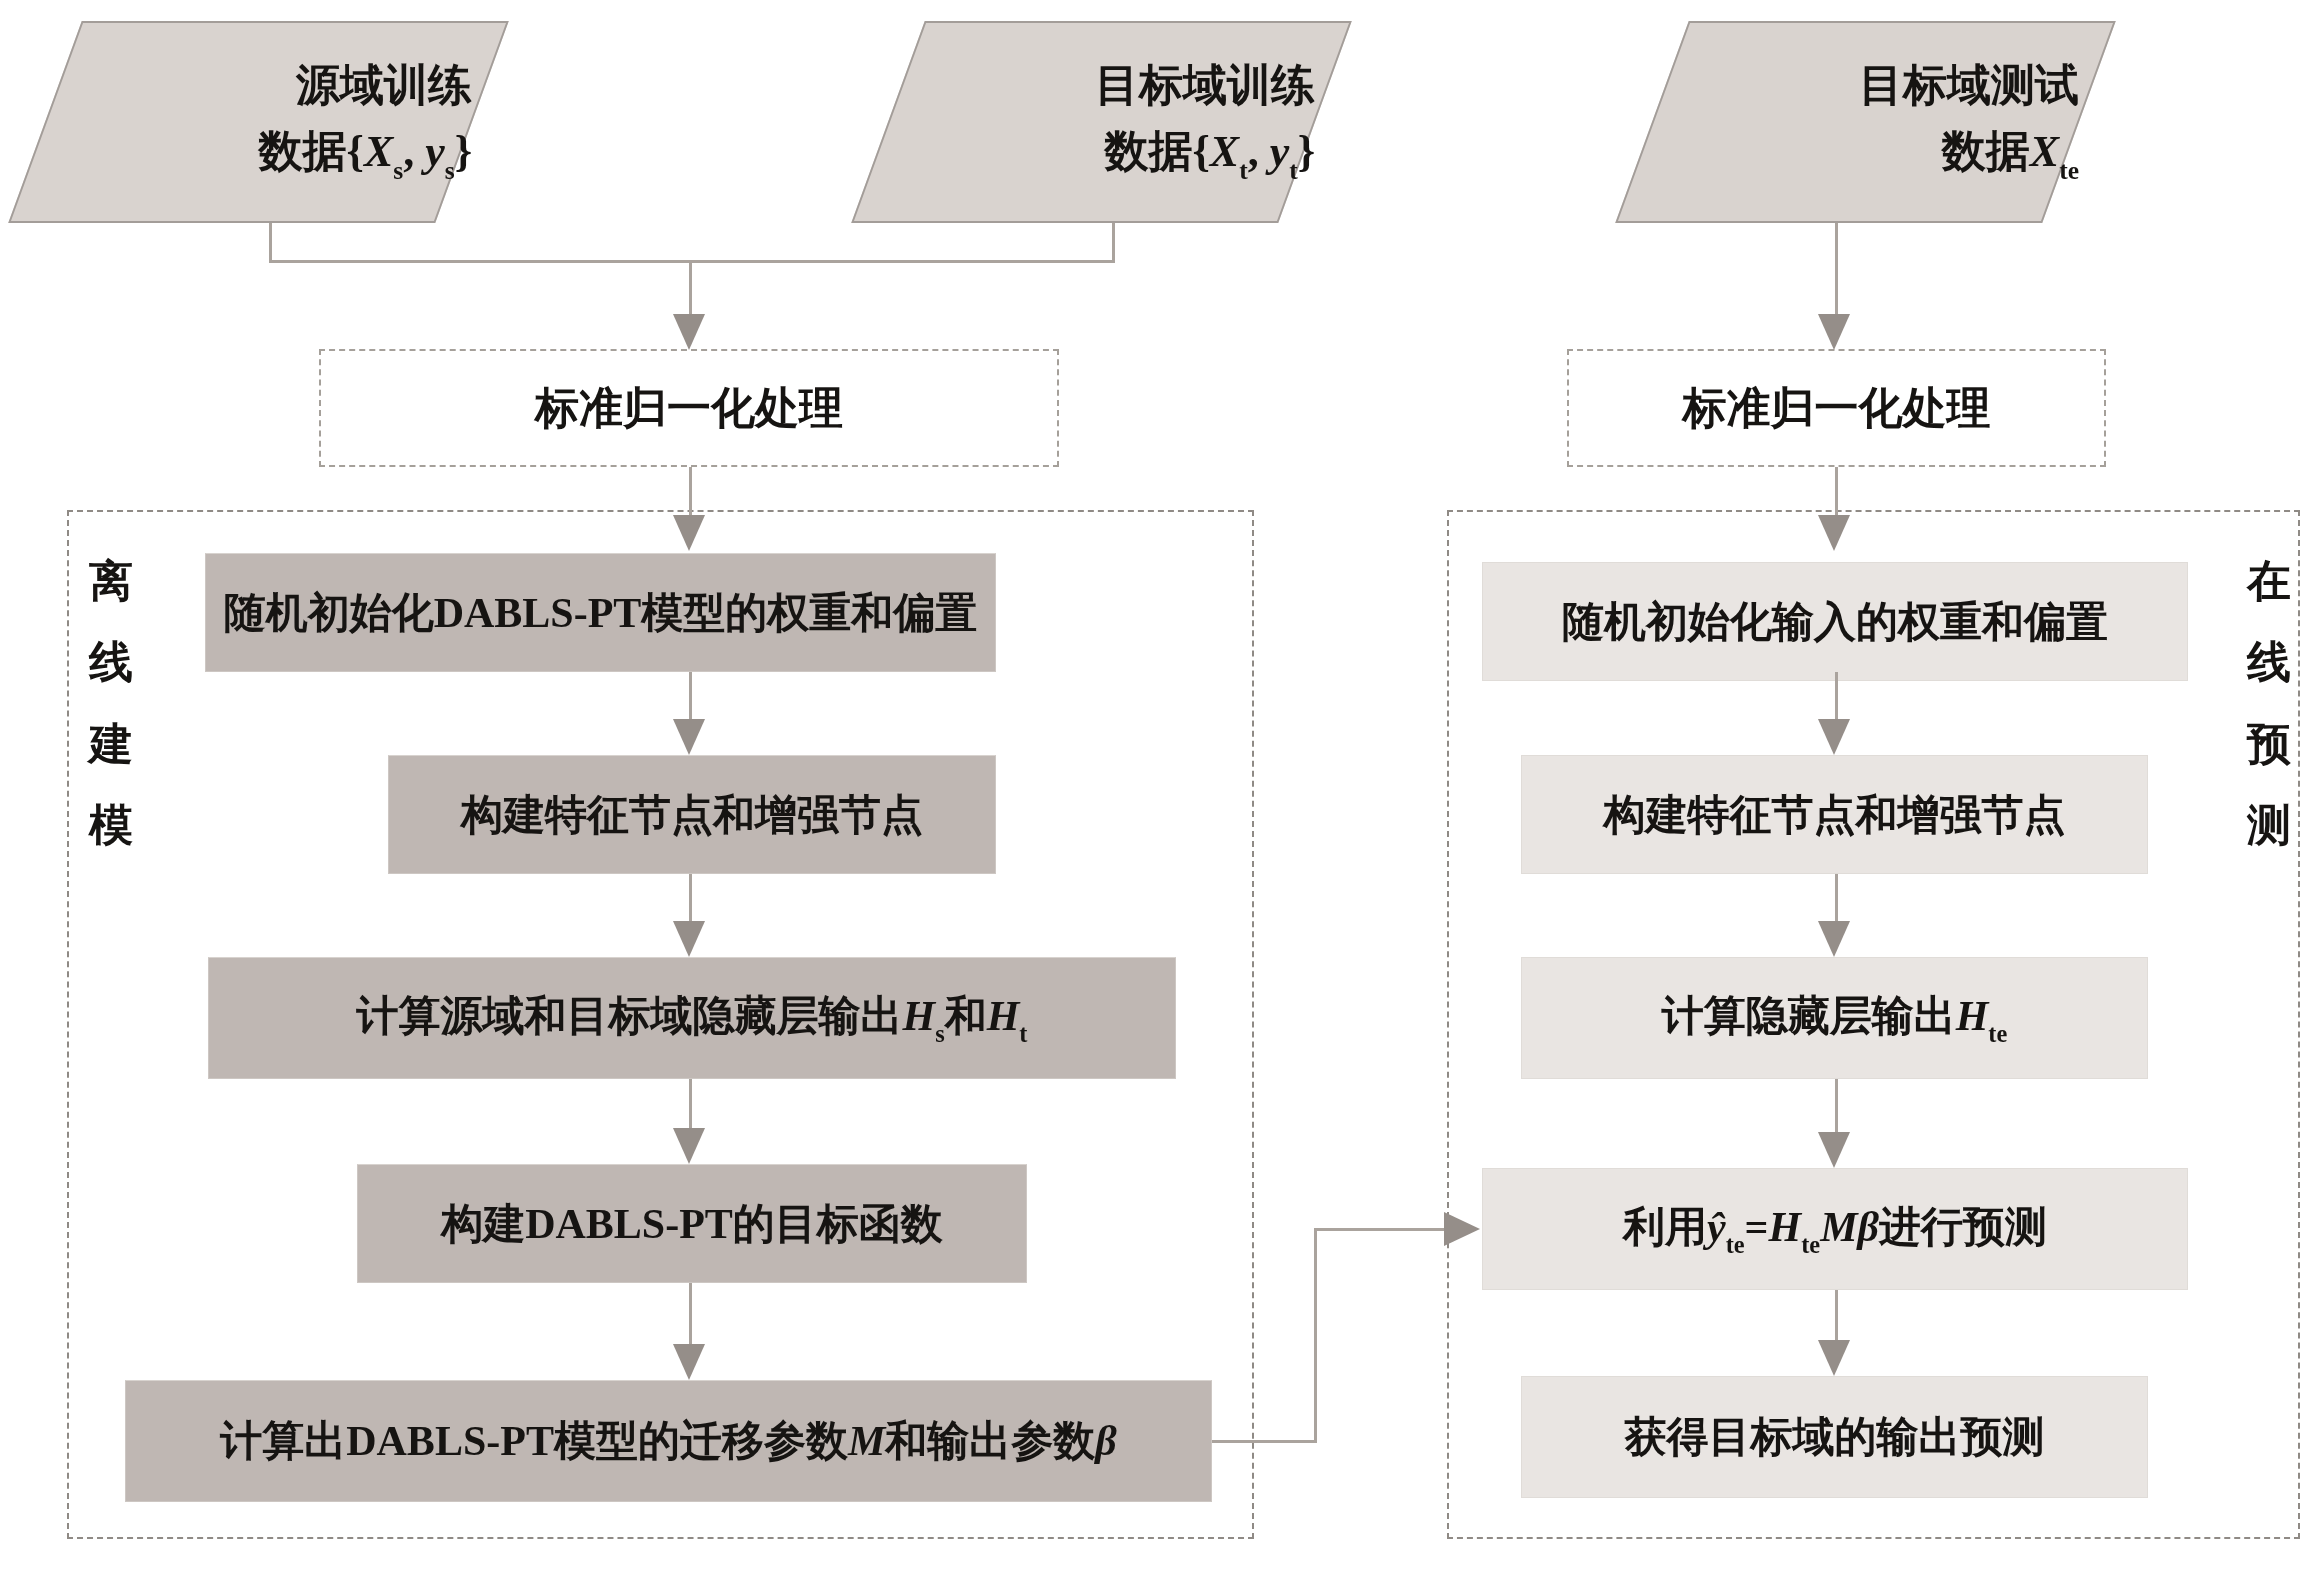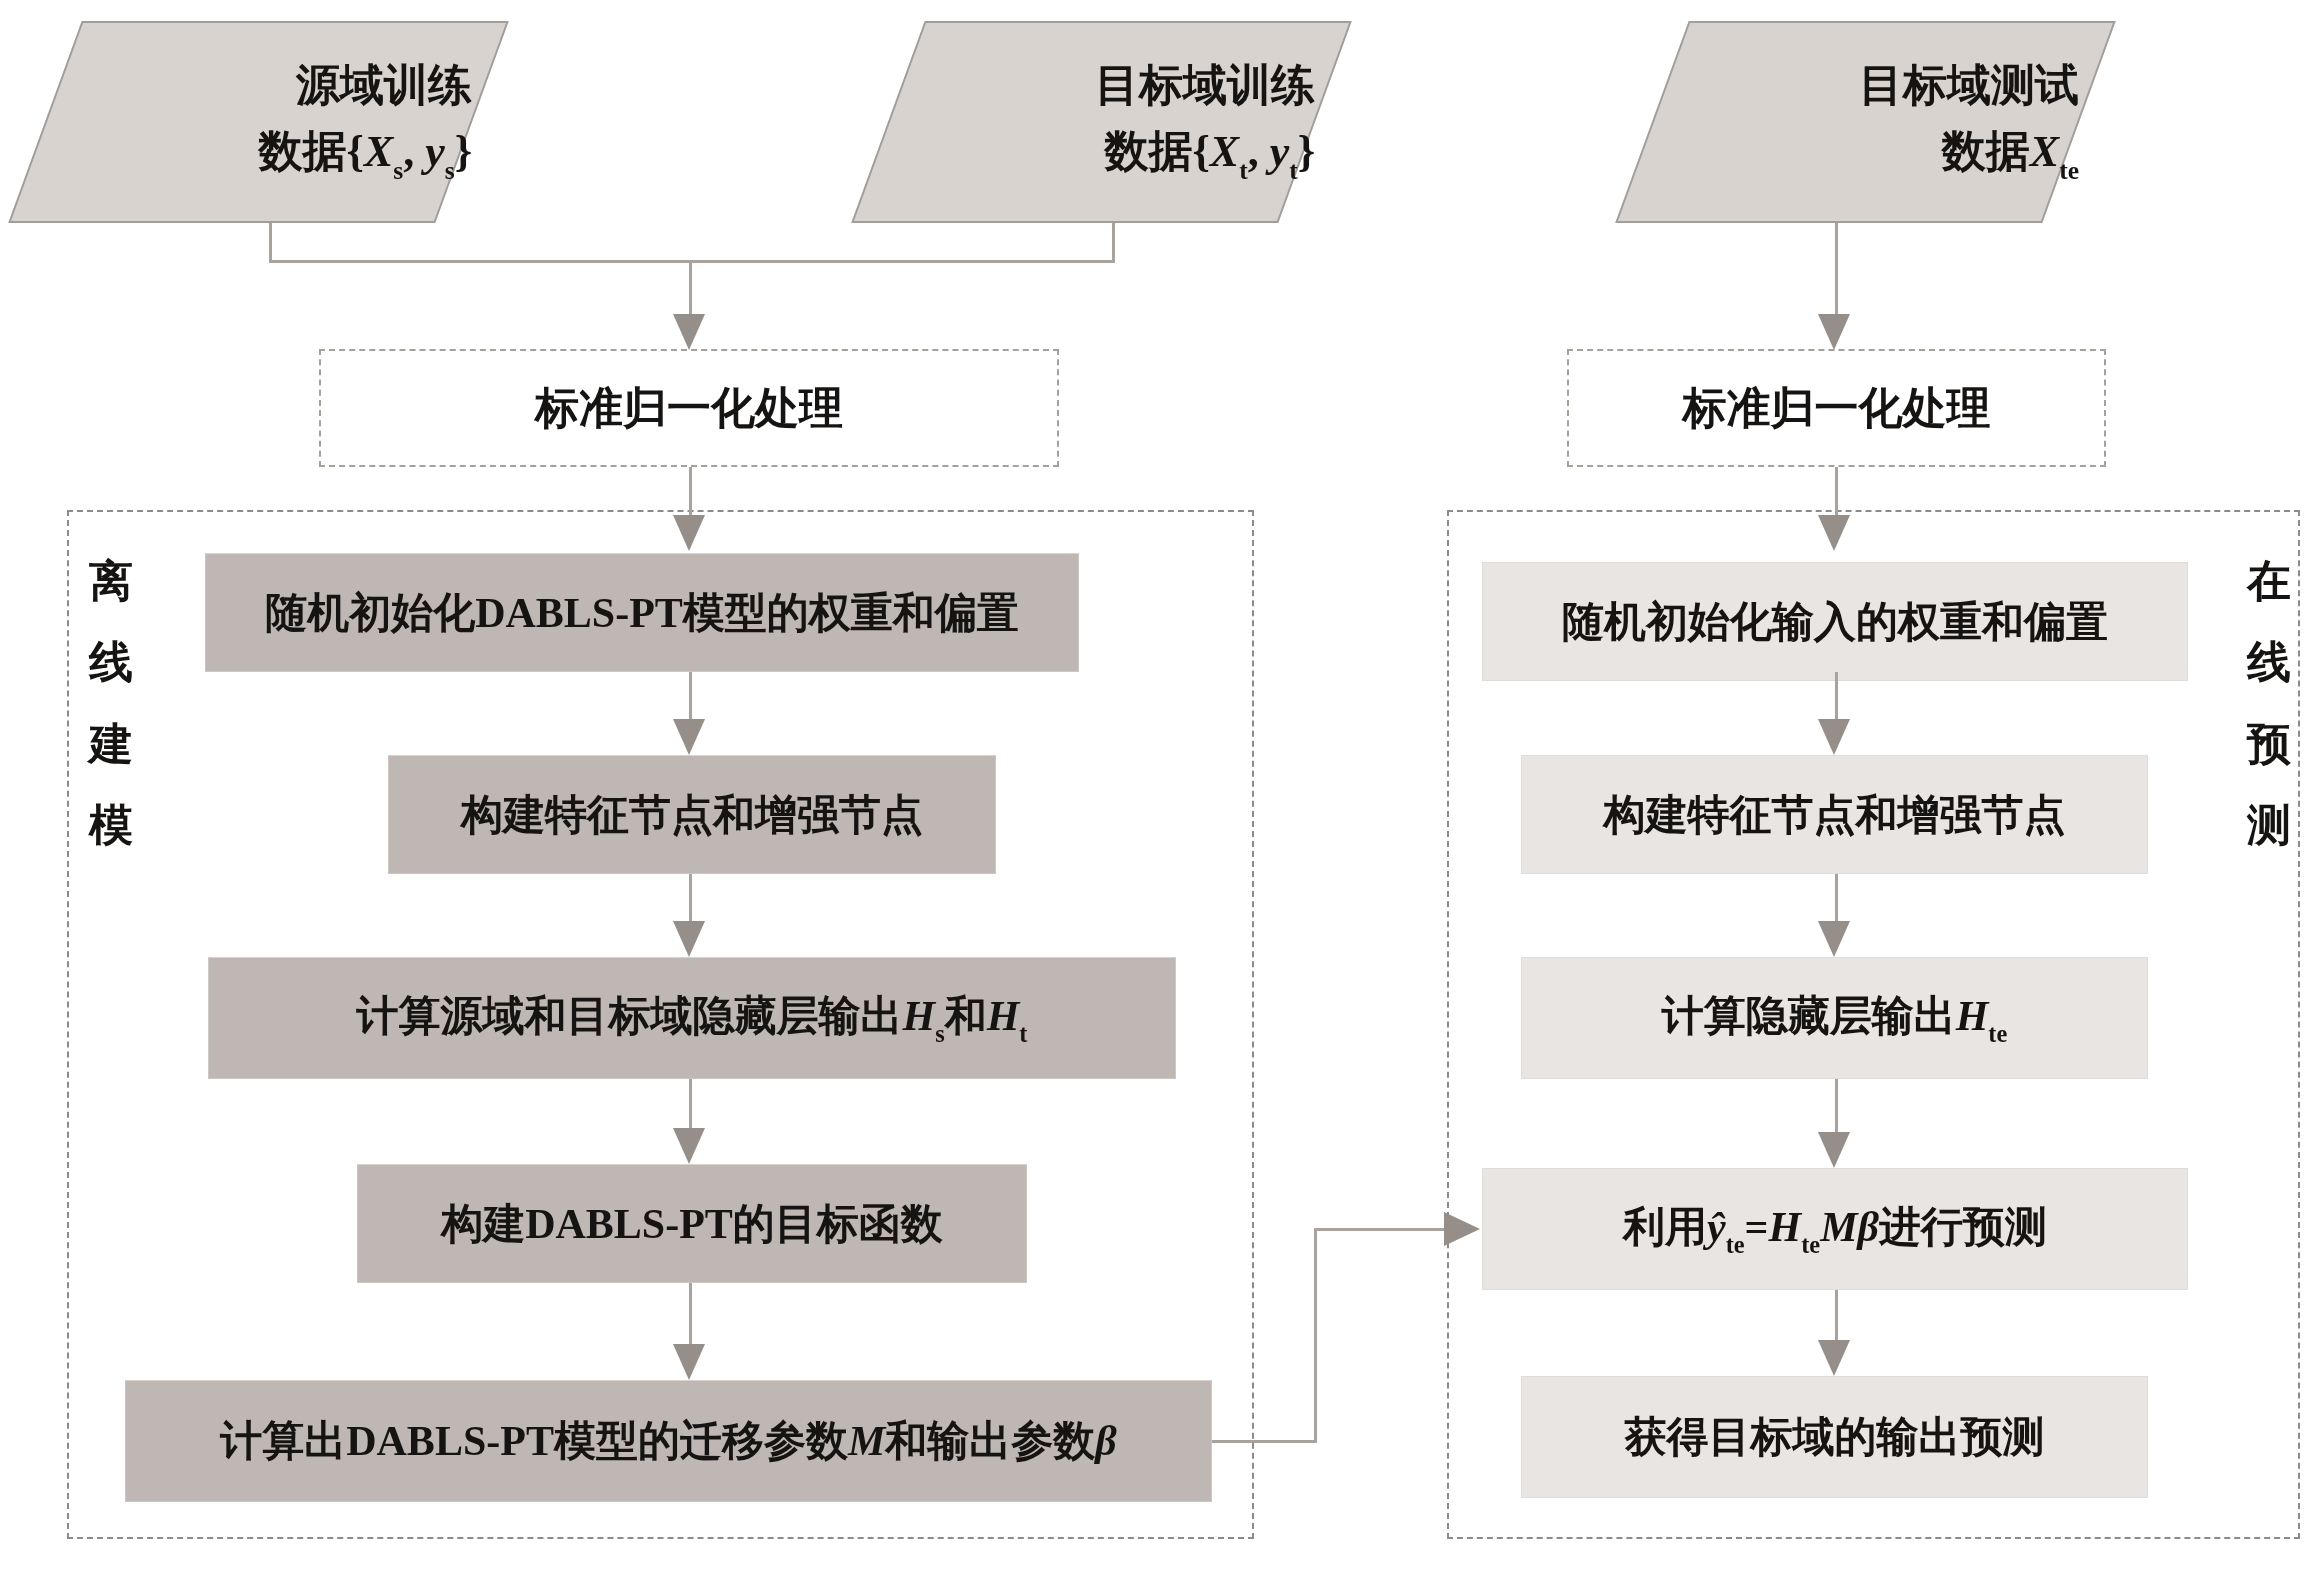--- a/index.html
+++ b/index.html
@@ -74,21 +74,21 @@
     </div>
   </div>
 
   <div class="norm" style="left:319px;top:349px;width:740px;height:118px;">
     <span>标准归一化处理</span>
   </div>
   <div class="norm" style="left:1567px;top:349px;width:539px;height:118px;">
     <span>标准归一化处理</span>
   </div>
 
-  <div class="box box-dark" style="left:205px;top:553px;width:874px;height:119px;">
+  <div class="box box-dark" style="left:205px;top:553px;width:791px;height:119px;">
     <span><span class="seg-n">随机初始化DABLS-PT模型的权重和偏置</span></span>
   </div>
   <div class="box box-dark" style="left:388px;top:755px;width:608px;height:119px;">
     <span><span class="seg-n">构建特征节点和增强节点</span></span>
   </div>
   <div class="box box-dark" style="left:208px;top:957px;width:968px;height:122px;">
     <span><span class="seg-n">计算源域和目标域隐藏层输出</span><span class="seg-bi">H</span><span class="seg-sub">s</span><span class="seg-n">和</span><span class="seg-bi">H</span><span class="seg-sub">t</span></span>
   </div>
   <div class="box box-dark" style="left:357px;top:1164px;width:670px;height:119px;">
     <span><span class="seg-n">构建DABLS-PT的目标函数</span></span>

